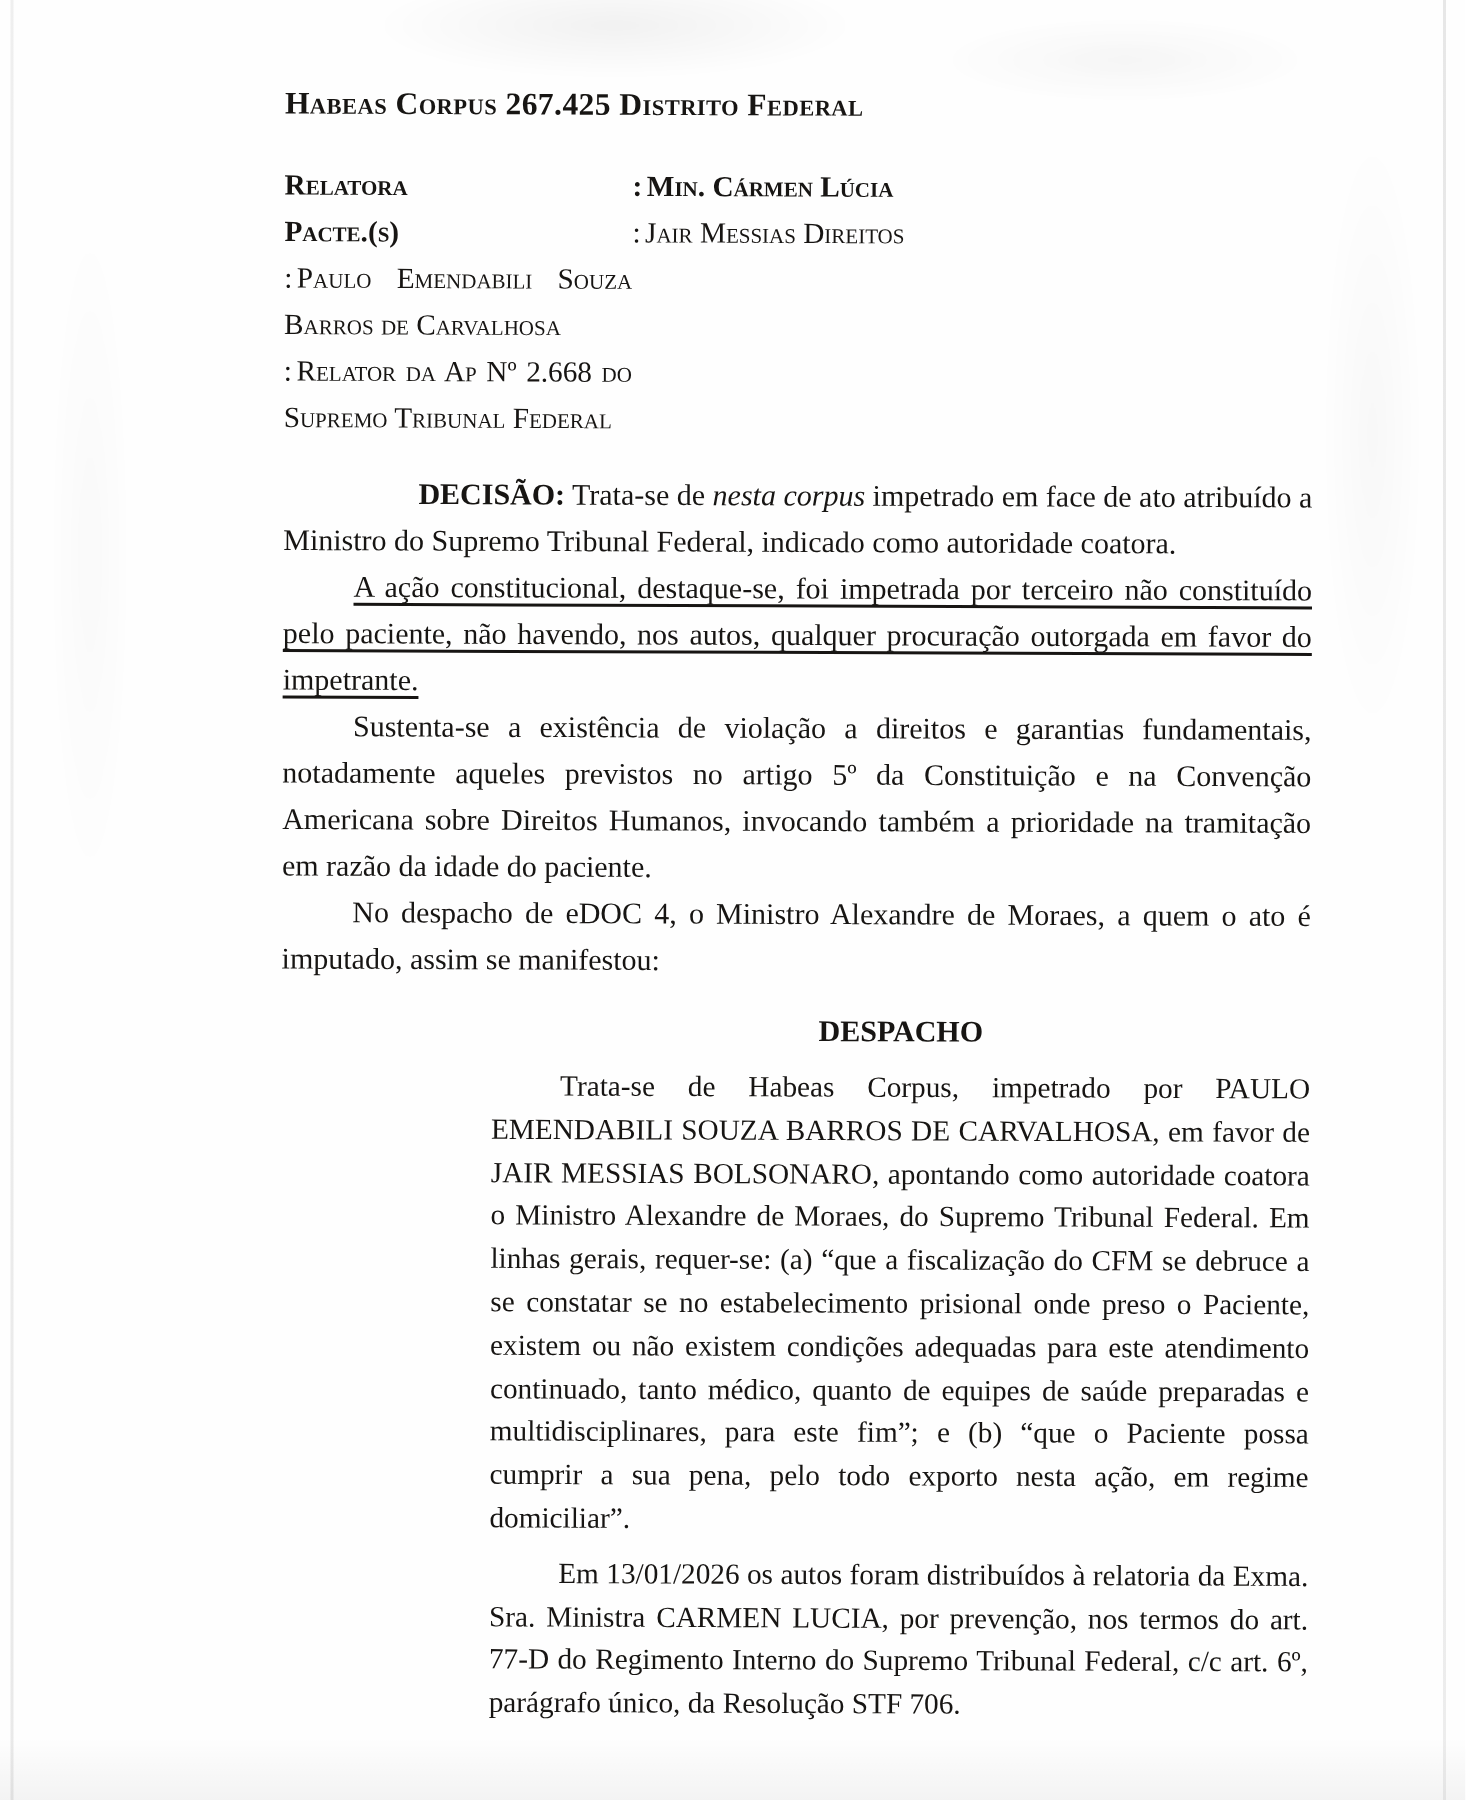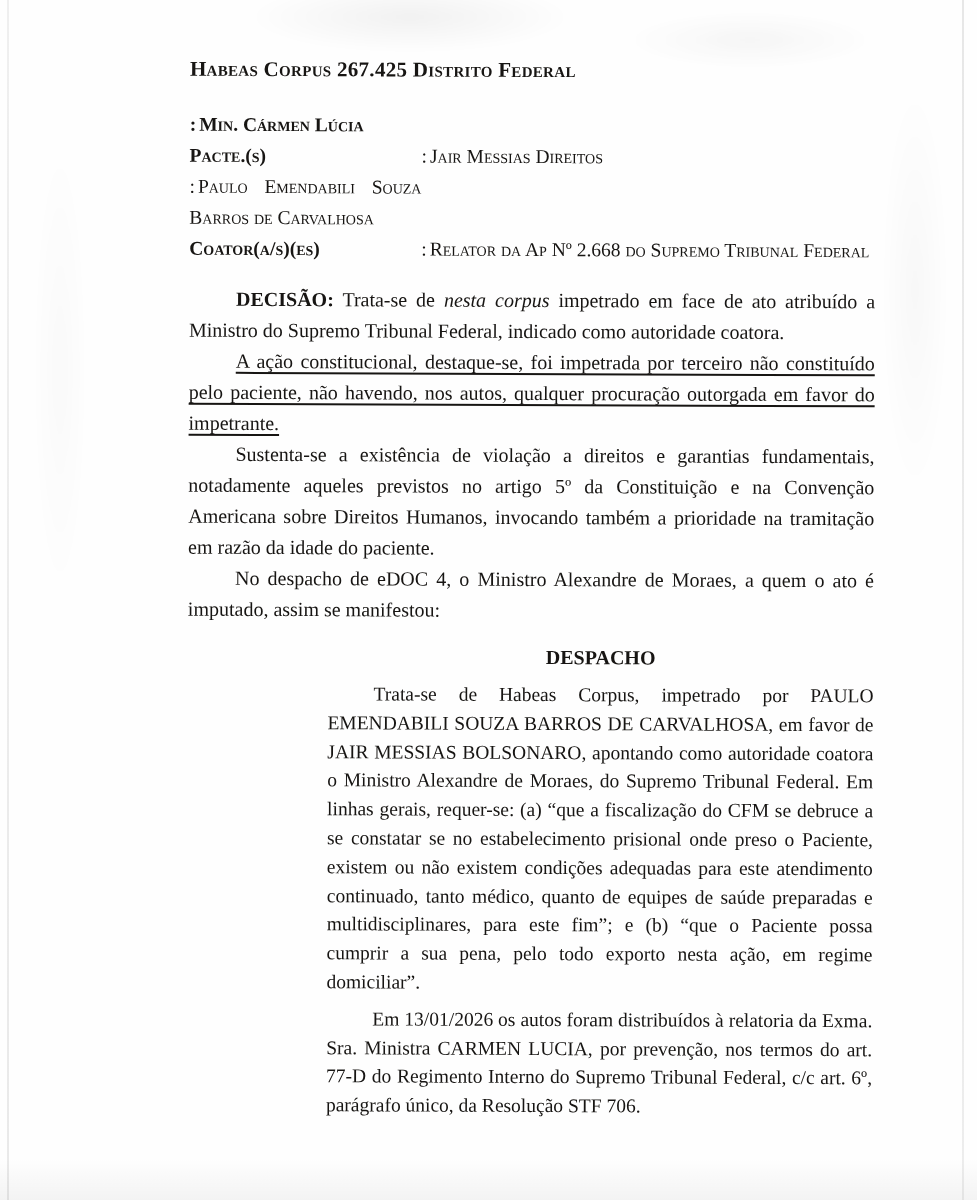--- a/index.html
+++ b/index.html
@@ -87,21 +87,21 @@
   }
   .para {
     margin: 0;
     text-indent: 47px;
   }
   .para.underlined {
     text-decoration: underline;
     text-underline-offset: 4px;
     text-decoration-thickness: 1.5px;
   }
-  .bold   { font-weight: bold; }
+  .bold   { font-weight: bold; margin-left: 43px; }
   .italic { font-style: italic; }
 
   .despacho {
     margin-left: 140px;
     width: 546px;
   }
   .despacho-heading {
     margin: 17px 0 0 0;
     font-size: 20px;
     font-weight: bold;
@@ -130,34 +130,34 @@
   <div class="edge-right"></div>
   <div class="bottom-shade"></div>
 
   <div class="content">
 
     <h1 class="doc-title">Habeas Corpus 267.425 Distrito Federal</h1>
 
     <div class="fields">
 
       <div class="field-row">
+        <span class="field-label">Relatora</span>
         <span class="field-value v-bold"><span class="colon">:</span><span>Min. Cármen Lúcia</span></span>
       </div>
 
       <div class="field-row">
         <span class="field-label">Pacte.(s)</span>
         <span class="field-value"><span class="colon">:</span><span>Jair Messias Direitos</span></span>
       </div>
 
       <div class="field-row">
         <span class="field-value"><span class="colon">:</span><span>Paulo Emendabili Souza Barros de Carvalhosa</span></span>
       </div>
 
       <div class="field-row">
-        <span class="field-label">Coator(a/s)(es)</span>
         <span class="field-value"><span class="colon">:</span><span>Relator da Ap Nº 2.668 do Supremo Tribunal Federal</span></span>
       </div>
 
     </div>
 
     <div class="body-text">
 
       <p class="para"><span class="bold">DECISÃO:</span><span> Trata-se de </span><span class="italic">nesta corpus</span><span> impetrado em face de ato atribuído a Ministro do Supremo Tribunal Federal, indicado como autoridade coatora.</span></p>
 
       <p class="para underlined">A ação constitucional, destaque-se, foi impetrada por terceiro não constituído pelo paciente, não havendo, nos autos, qualquer procuração outorgada em favor do impetrante.</p>

